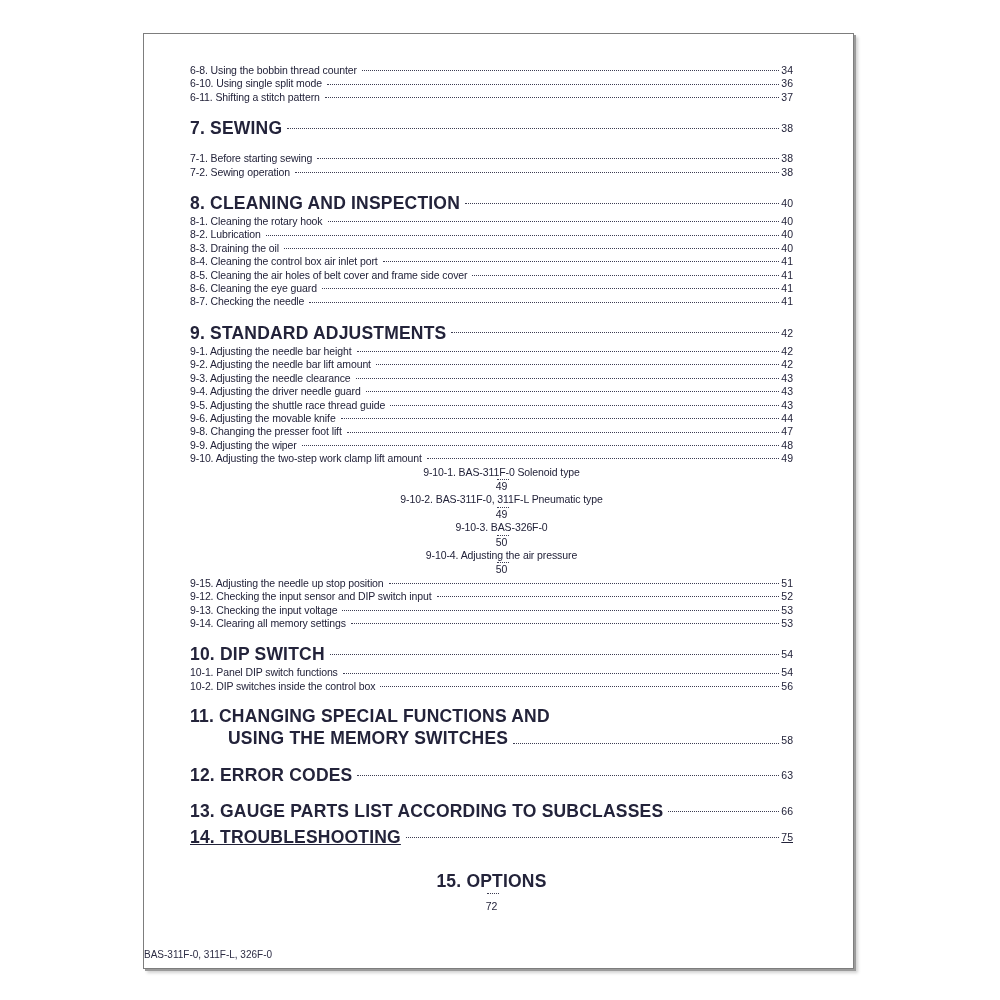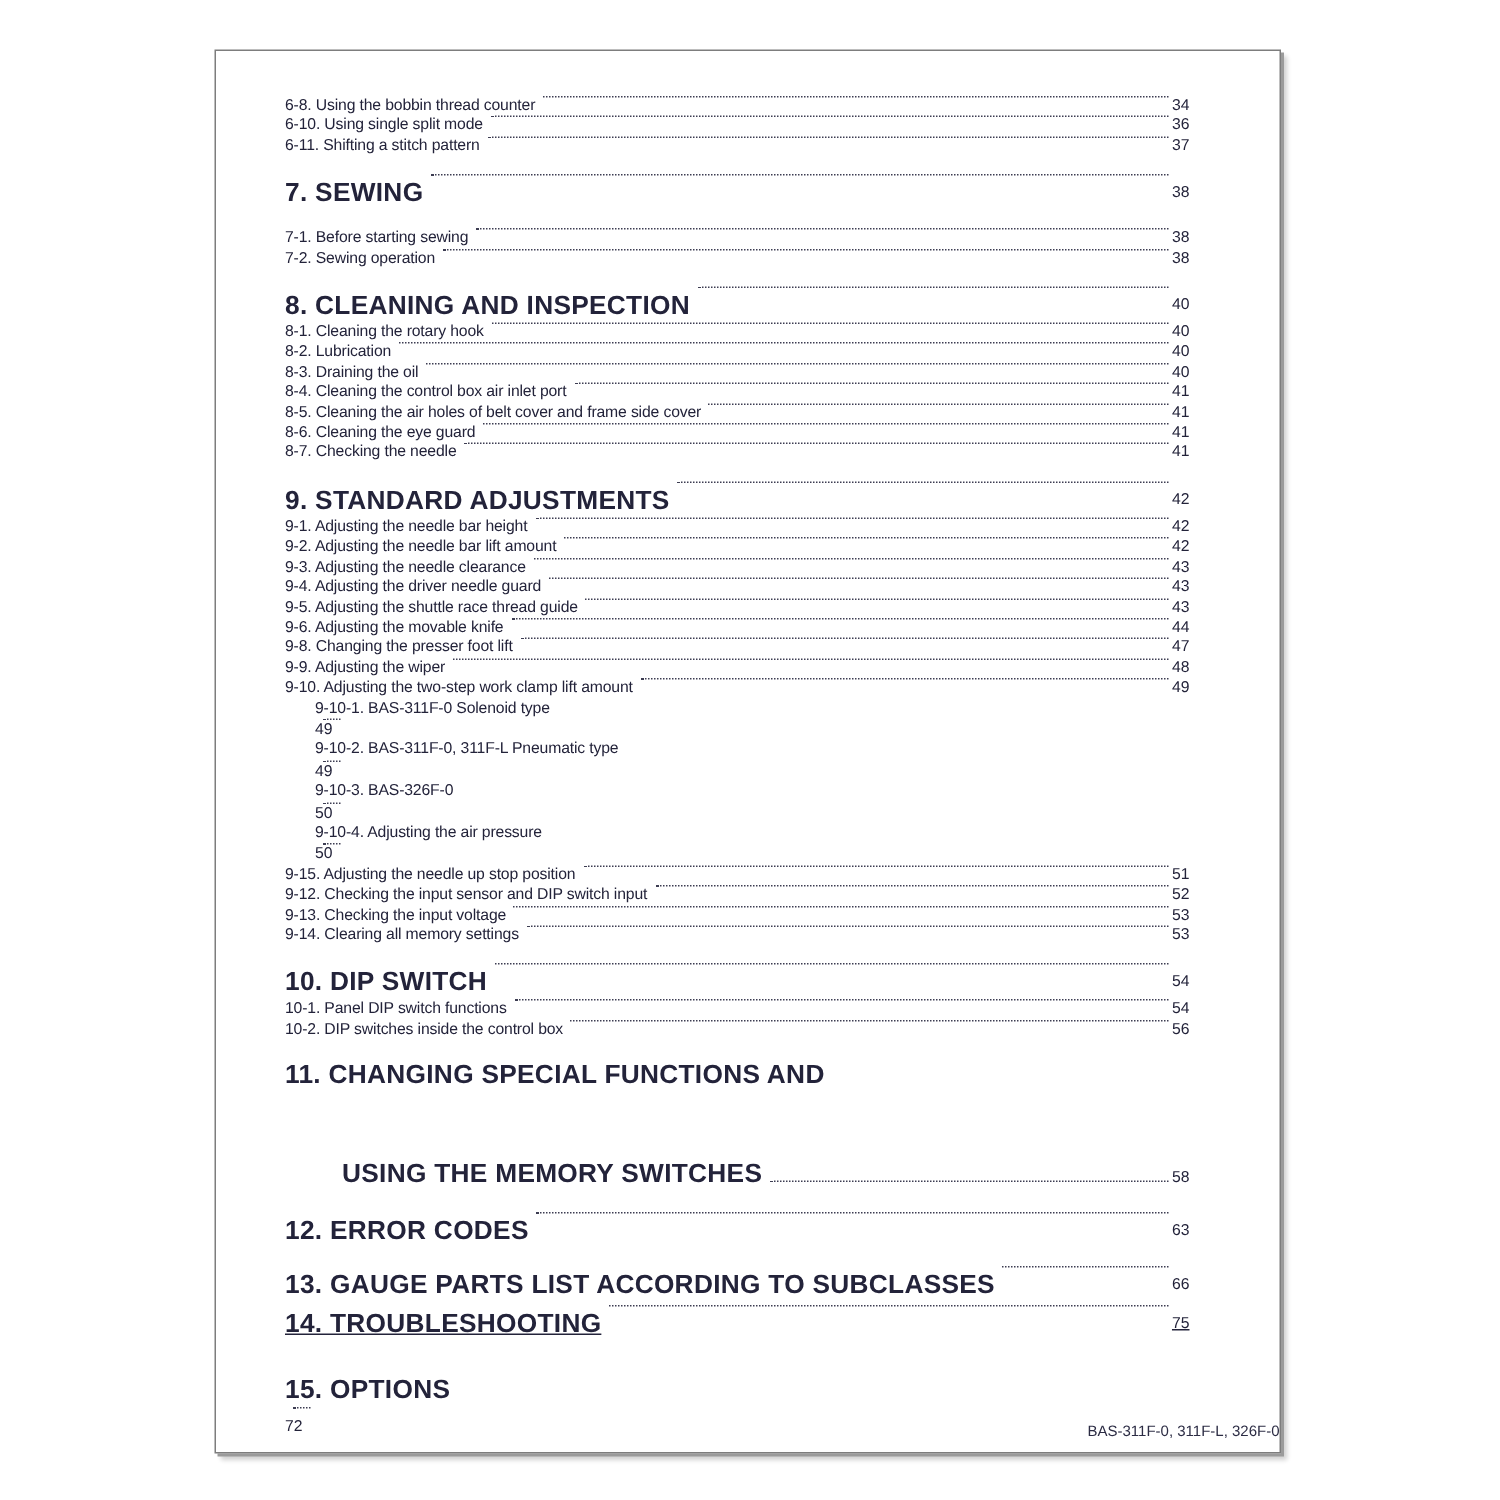--- a/index.html
+++ b/index.html
@@ -23,21 +23,21 @@
     color: #23233a;
   }
   .toc {
     position: absolute;
     top: 30px;
     left: 46px;
     right: 60px;
   }
   .row {
     display: flex;
-    align-items: flex-start;
+    align-items: center;
   }
   .row.s, .row.ss {
     font-size: 10.5px;
     line-height: 13.4px;
     letter-spacing: -0.1px;
   }
   .row.ss { padding-left: 20px; flex-direction: column; }
   .row.h {
     font-size: 17.5px;
     font-weight: 700;
@@ -49,41 +49,40 @@
   .row:nth-child(5)  { margin-top: 12px; }  
   .row:nth-child(39) { margin-top: 2px; text-decoration: underline; }   
   .row:nth-child(40), .row:nth-child(41), .row:nth-child(42) { margin-top: 20px; flex-direction: column; }
   .row.multiline { display: block; }
   .row.multiline .line1 { line-height: 22px; }
   .row.multiline .line2 {
     display: flex;
     align-items: baseline;
     line-height: 22px;
     padding-left: 38px;
-    margin-top: 44px;
   }
   .lbl { white-space: nowrap; }
   .leader {
     flex: 1 1 auto;
     min-width: 12px;
     border-bottom: 1.5px dotted #3d3d52;
     margin: 0 2px 0 5px;
   }
   .pg {
     font-size: 10.5px;
     font-weight: 400;
     letter-spacing: 0;
     white-space: nowrap;
   }
   .footer {
     position: absolute;
     bottom: 8px;
     left: 0;
     right: 0;
-    text-align: right;
+    text-align: left;
     font-size: 10px;
     letter-spacing: 0;
     color: #2c2c44;
   }
 </style>
 </head>
 <body>
 
 <div class="sheet">
   <div class="toc" id="toc">

